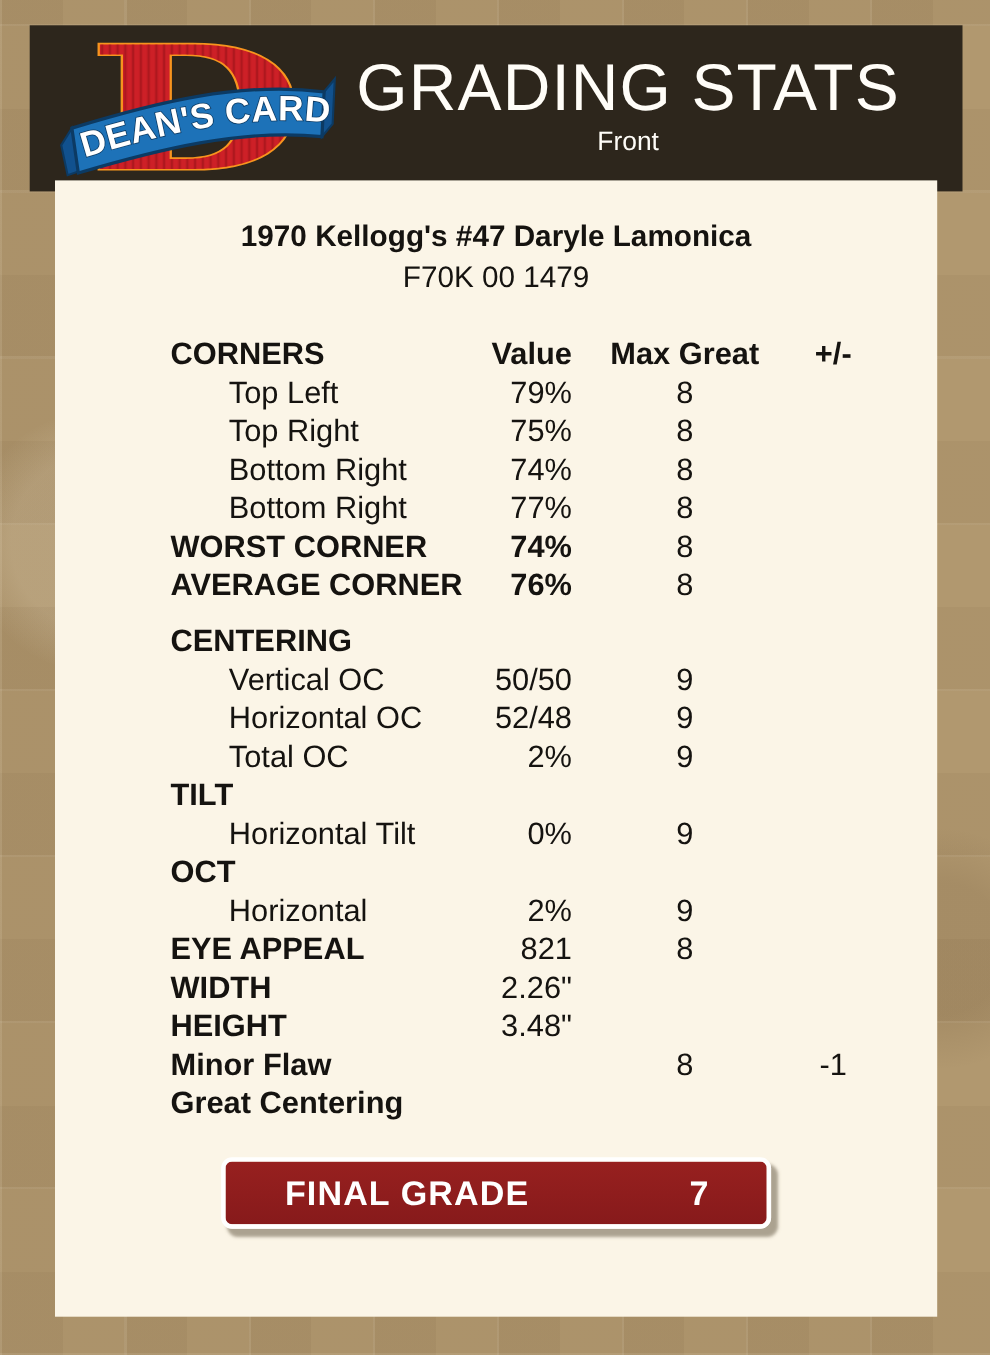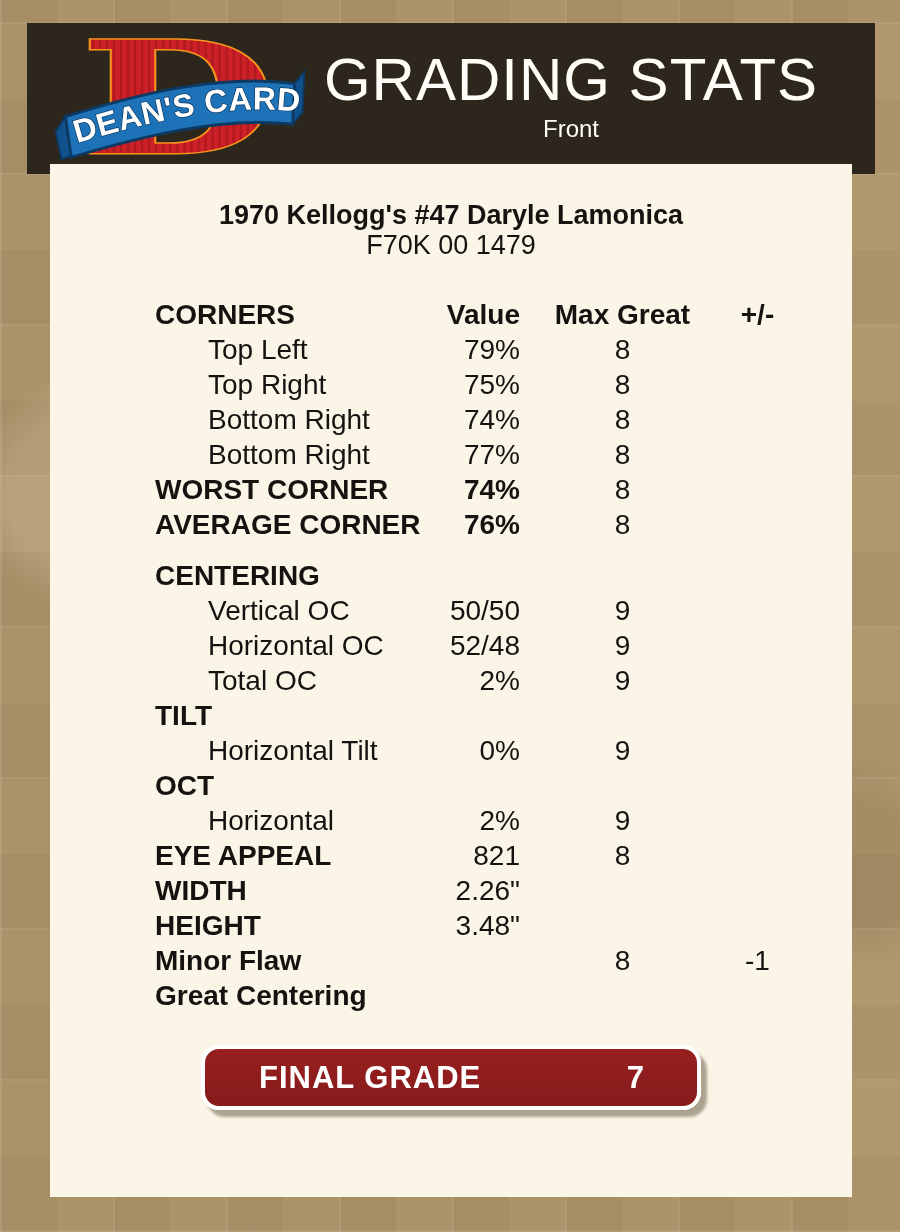--- a/index.html
+++ b/index.html
@@ -44,21 +44,21 @@
   .page-title { padding-top: 32px; font-size: 60px; line-height: 50px; letter-spacing: 1px; }
   .page-subtitle { font-size: 24px; line-height: 40px; margin-top: 4px; }
 
   .panel {
     position: absolute;
     left: 50px; top: 164px;
     width: 802px; height: 1033px;
     background: #fbf5e7;
   }
   .card-title { margin-top: 36px; text-align: center; font-size: 27px; line-height: 30px; font-weight: bold; }
-  .card-serial { margin-top: 0; text-align: center; font-size: 27px; line-height: 30px; }
+  .card-serial { margin-top: 7px; text-align: center; font-size: 27px; line-height: 30px; }
 
   .grade-table { margin: 37px 0 0 105px; width: 635px; font-size: 28px; }
   .trow {
     display: grid;
     grid-template-columns: 265px 100px 205px 65px;
     height: 35px; line-height: 35px;
     align-items: center;
     white-space: nowrap;
   }
   .c-label { text-align: left; }
@@ -67,21 +67,21 @@
   .c-max { text-align: center; }
   .c-pm { text-align: center; }
   .bold { font-weight: bold; }
   .spacer { height: 16px; }
 
   .final-grade {
     margin: 32px auto 0;
     width: 500px; height: 65px;
     background: linear-gradient(#97201f, #871a1b);
     border: 4px solid #ffffff;
-    border-radius: 18px;
+    border-radius: 10px;
     box-shadow: 6px 7px 3px rgba(118,106,86,0.6);
     display: flex;
     align-items: center;
     justify-content: space-between;
     padding: 0 52px 0 54px;
     color: #ffffff;
     font-size: 31px;
     font-weight: bold;
     letter-spacing: 1px;
     cursor: default;

